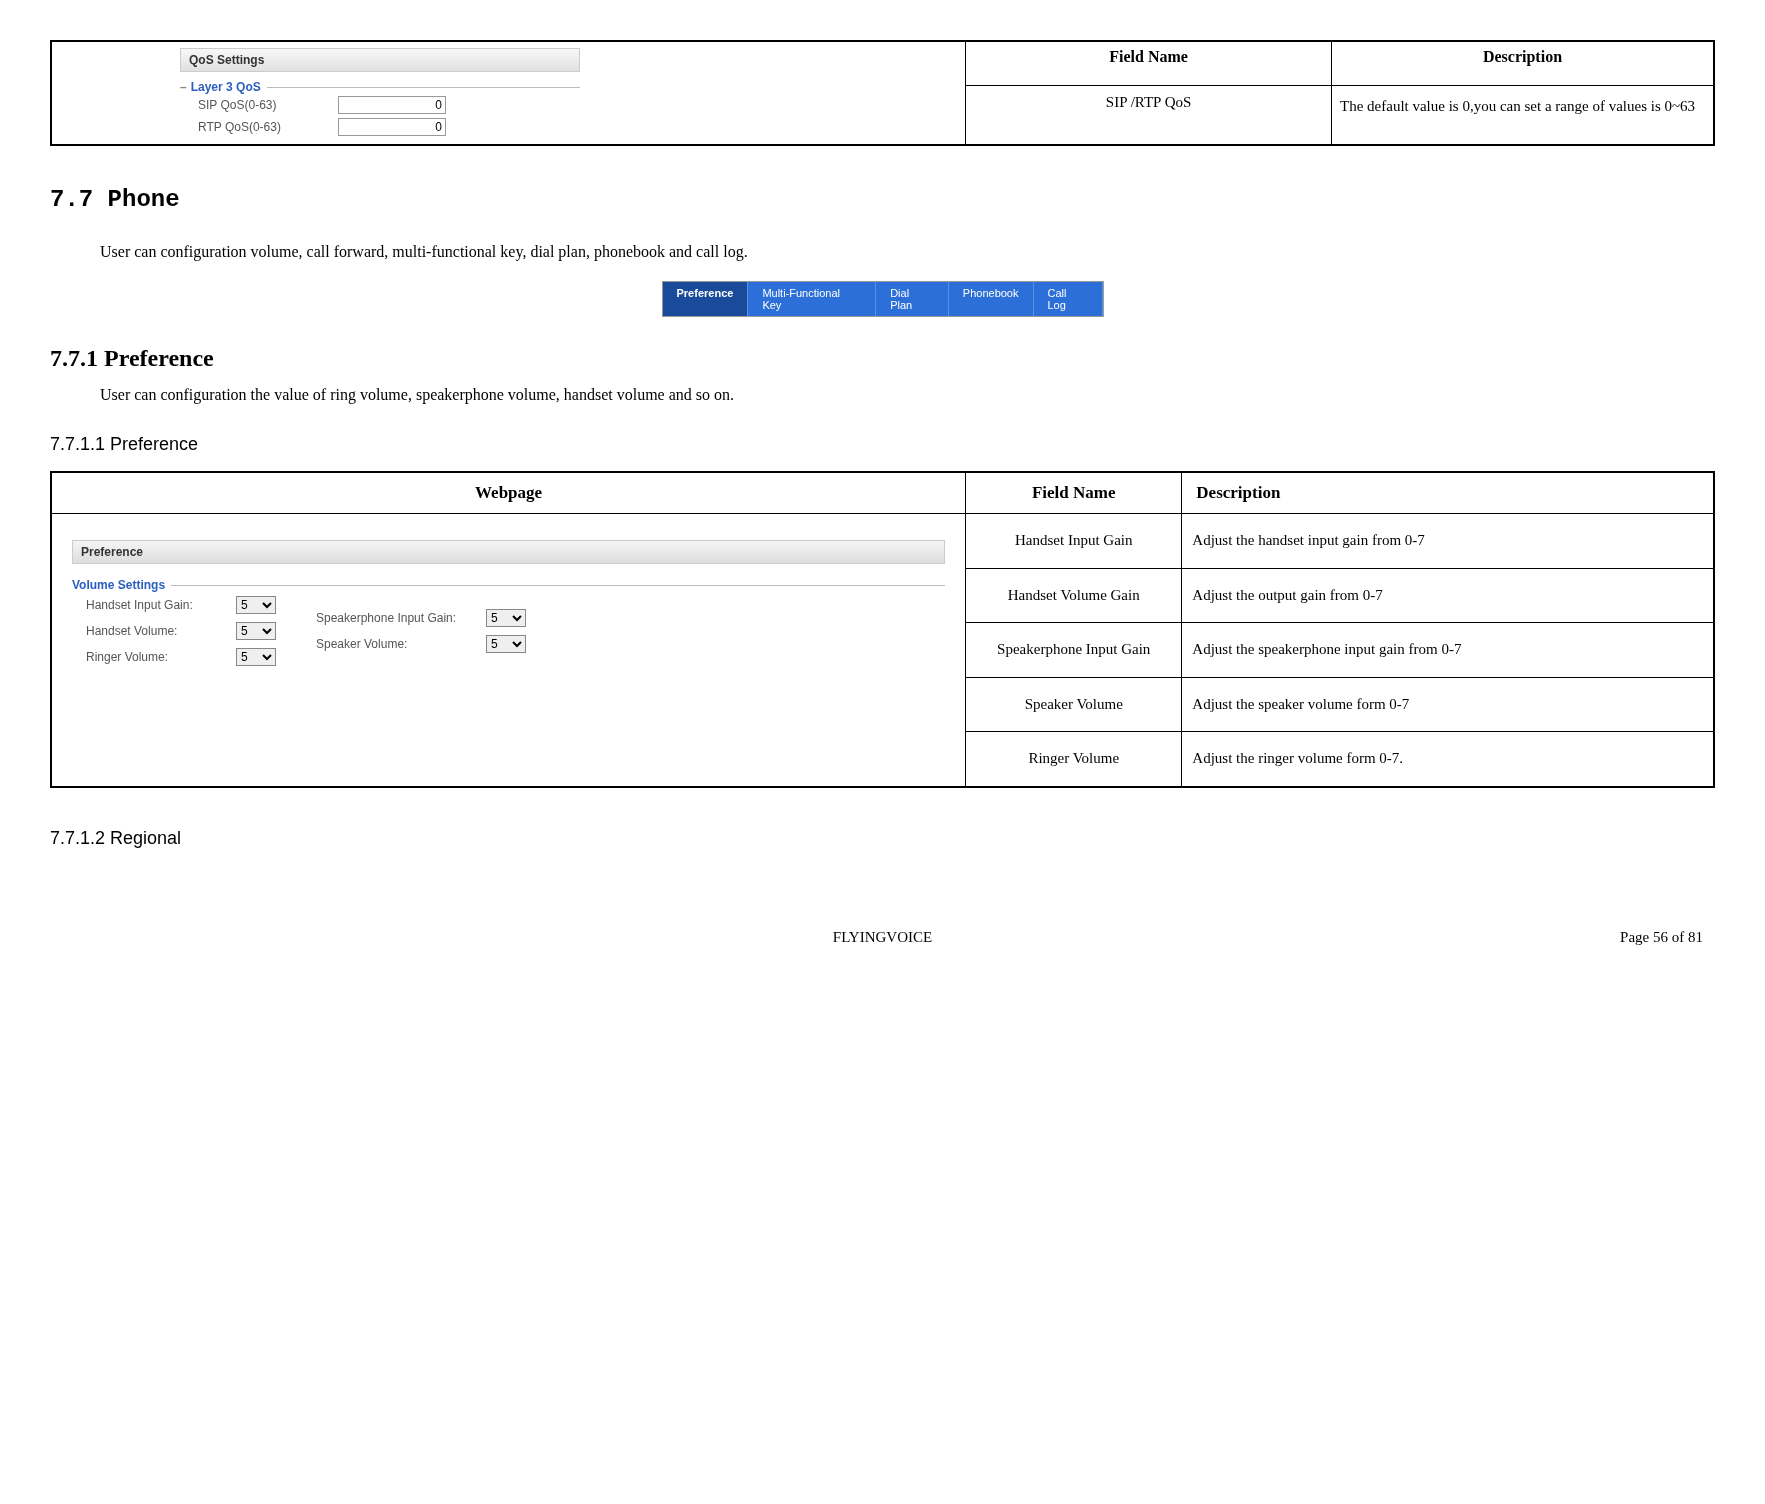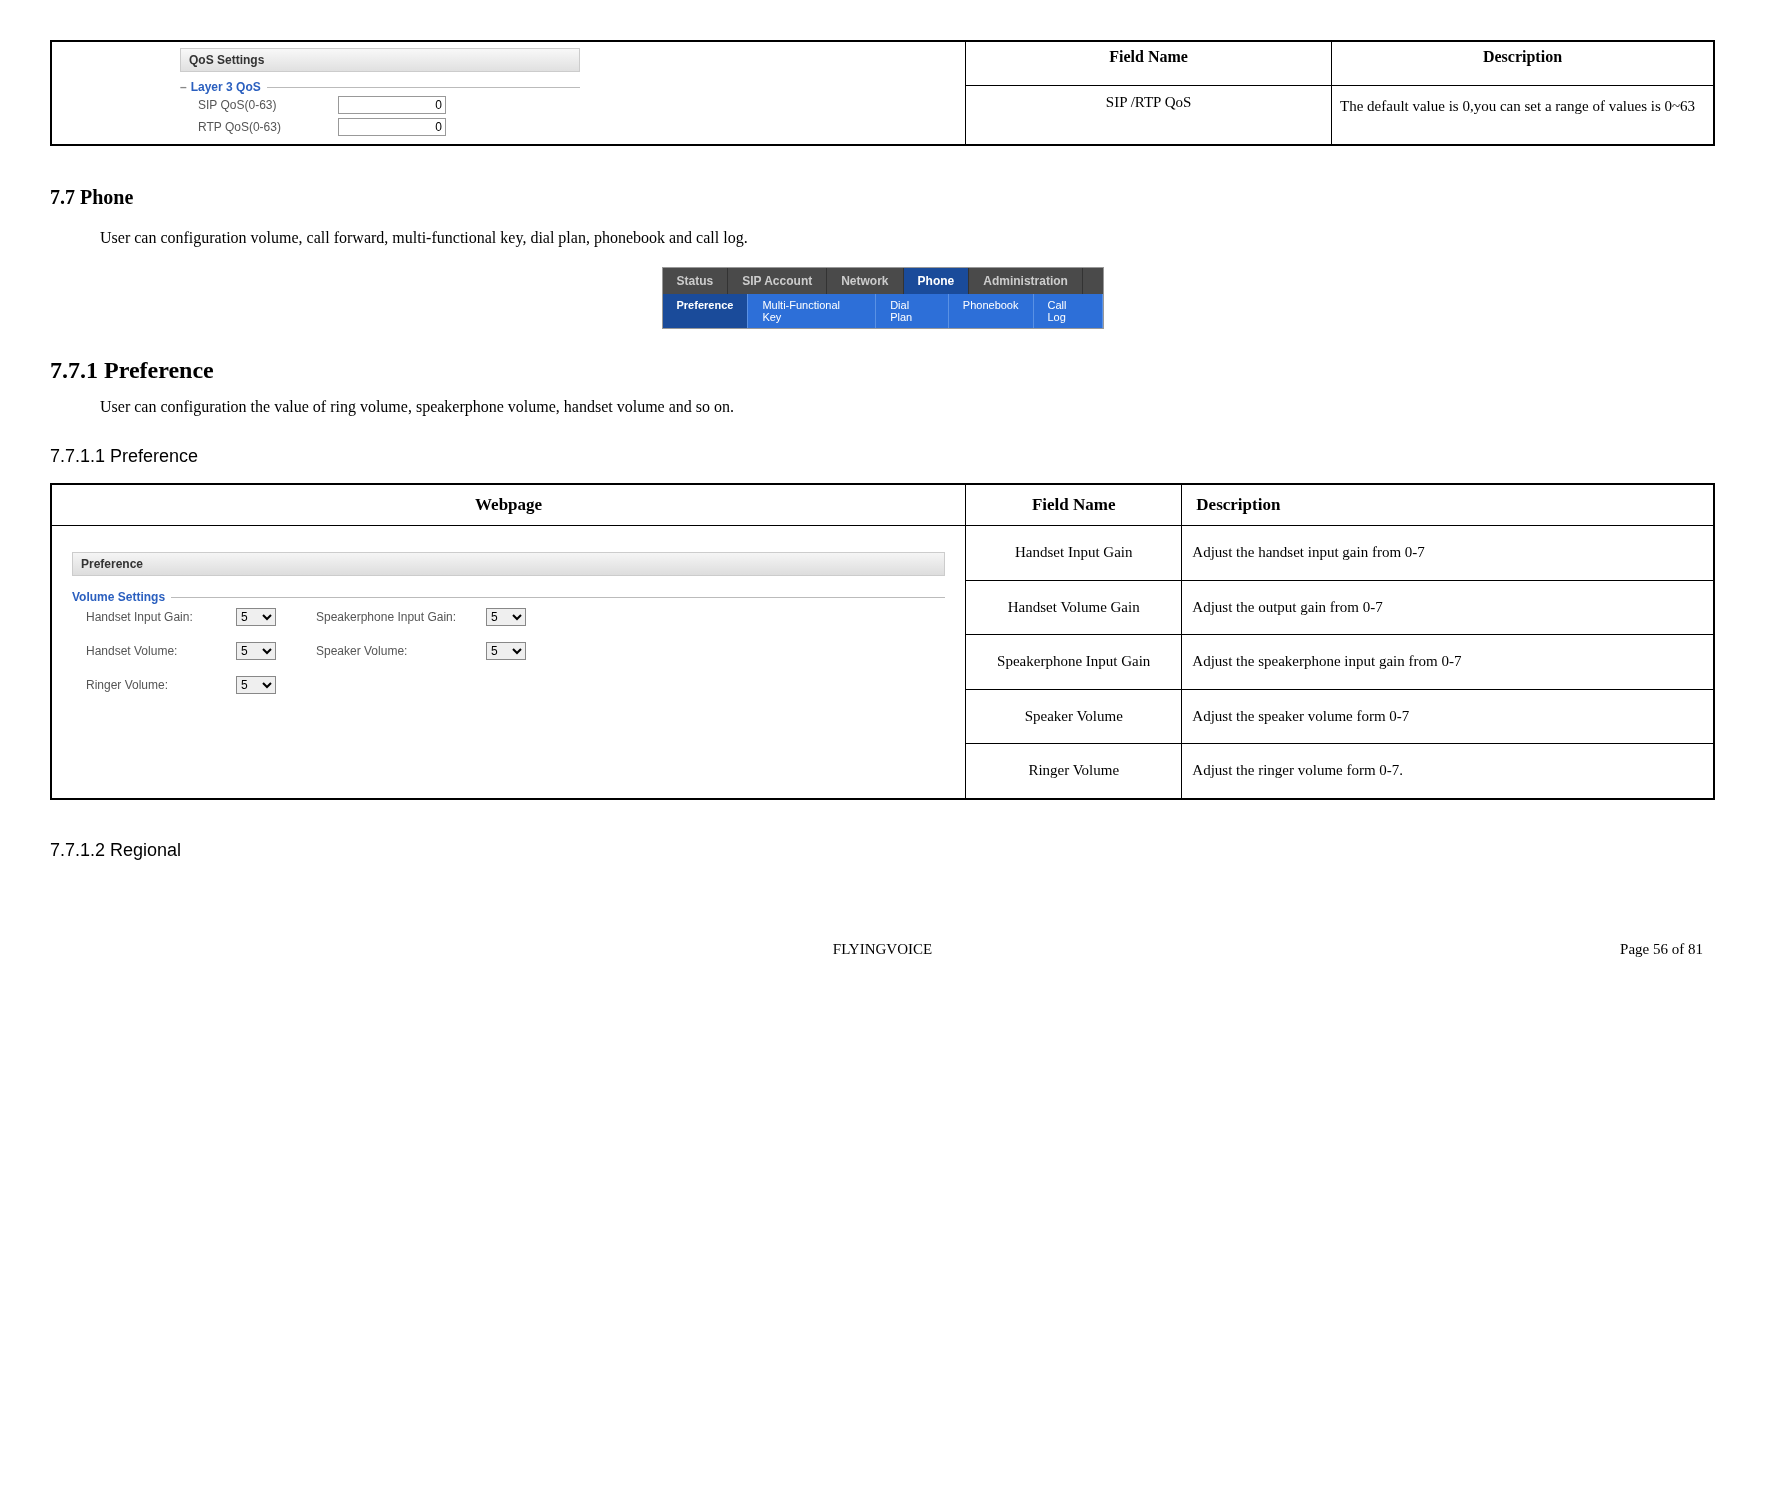--- a/index.html
+++ b/index.html
@@ -89,24 +89,24 @@
     text-align: right;
     padding: 1px 3px;
     border: 1px solid #999;
   }
   .qos-desc-cell {
     font-size: 15px;
     line-height: 1.9;
     padding: 6px 10px;
   }
   h1.section {
-    font-family: Liberation Serif, serif;
-    font-size: 20px;
-    font-weight: bold;
-    margin: 30px 0 20px 0;
+    font-family: Liberation Mono, monospace;
+    font-size: 24px;
+    font-weight: bold;
+    margin: 30px 0 30px 0;
   }
   h2.sub {
     font-family: "Times New Roman", serif;
     font-size: 24px;
     font-weight: bold;
     margin: 28px 0 14px 0;
   }
   h3.subsub {
     font-family: Arial, Helvetica, sans-serif;
     font-size: 18px;
@@ -185,21 +185,22 @@
     margin-left: 6px;
   }
   .pref-cols {
     display: flex;
     gap: 40px;
     padding-left: 14px;
   }
   .pref-col {
     display: flex;
     flex-direction: column;
-    gap: 16px;
+    gap: 8px;
+    justify-content: center;
   }
   .pref-field {
     display: flex;
     align-items: center;
   }
   .pref-field label {
     width: 150px;
     font-size: 12px;
     color: #555;
   }
@@ -262,27 +263,20 @@
     <td style="text-align:center;font-size:15px;vertical-align:top;padding-top:8px;">SIP /RTP QoS</td>
     <td class="qos-desc-cell">The default value is 0,you can set a range of values is 0~63</td>
   </tr>
 </tbody>
   </table>
 
 <h1 class="section">7.7   Phone</h1>
 <p class="body">User can configuration volume, call forward, multi-functional key, dial plan, phonebook and call log.</p>
 
 <div class="tabs-outer">
-  <div class="tabs-row1">
-    <div class="tab">Status</div>
-    <div class="tab">SIP Account</div>
-    <div class="tab">Network</div>
-    <div class="tab active">Phone</div>
-    <div class="tab">Administration</div>
-  </div>
   <div class="tabs-row2">
     <div class="subtab active">Preference</div>
     <div class="subtab">Multi-Functional Key</div>
     <div class="subtab">Dial Plan</div>
     <div class="subtab">Phonebook</div>
     <div class="subtab">Call Log</div>
   </div>
 </div>
 
 <h2 class="sub">7.7.1     Preference</h2>

